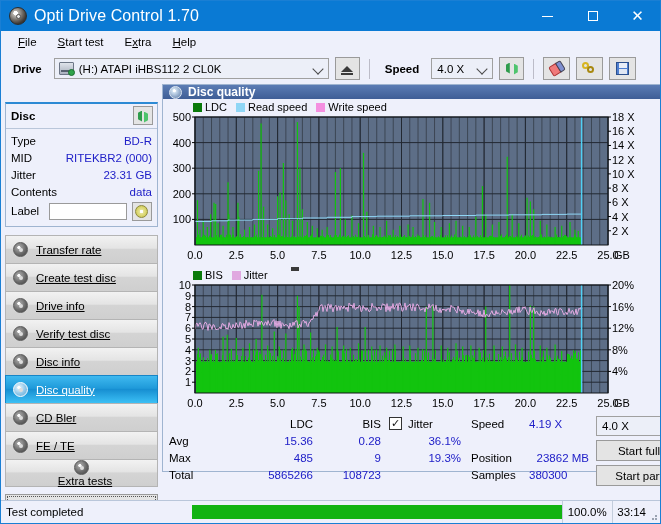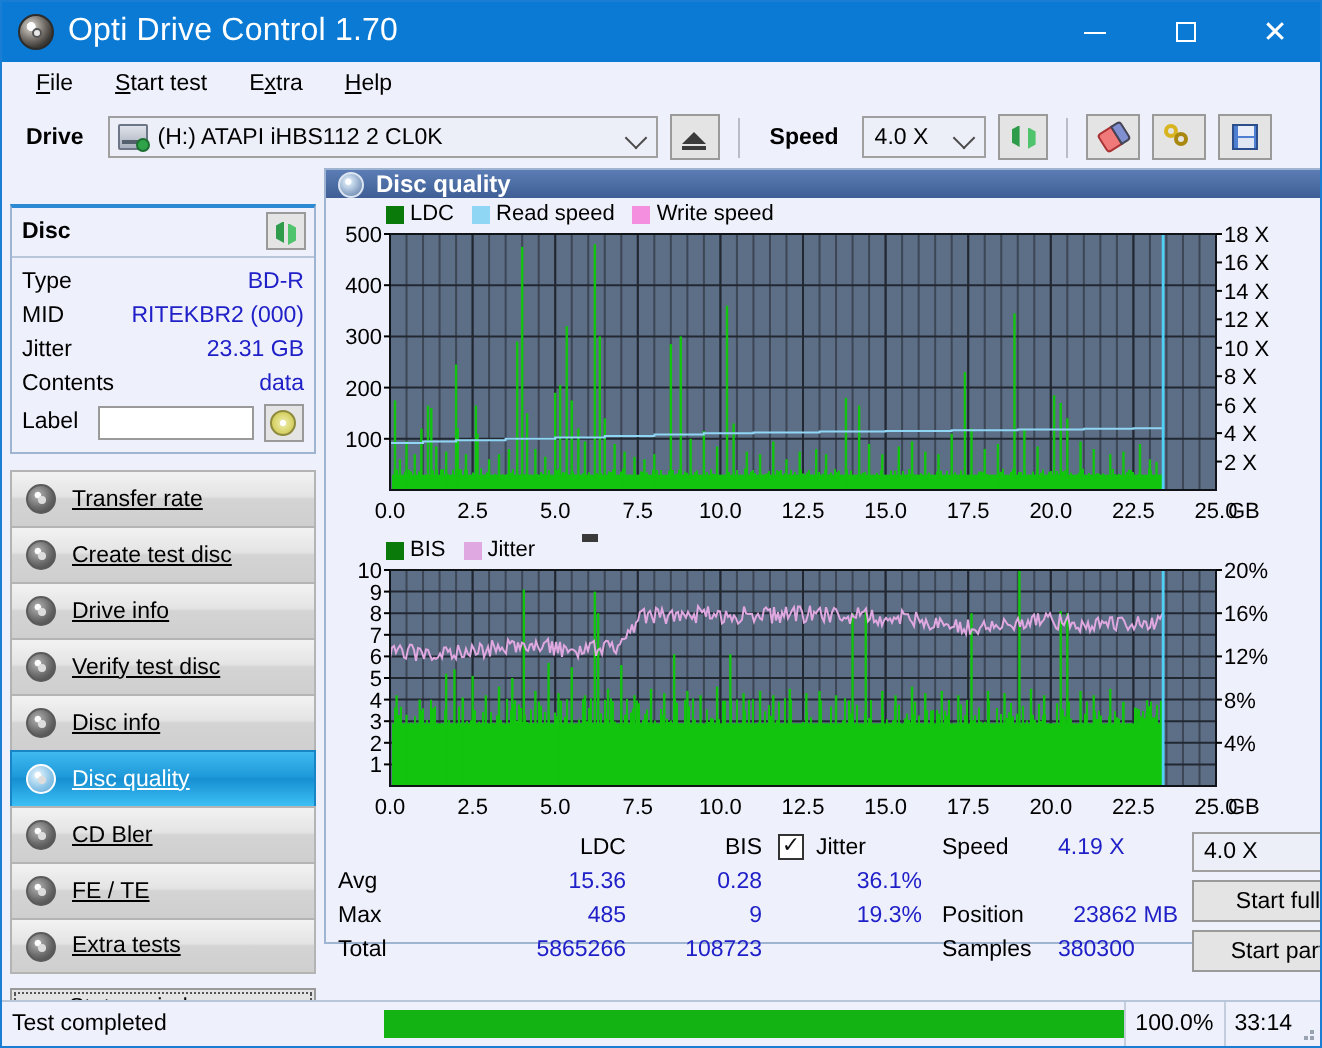--- a/index.html
+++ b/index.html
@@ -100,21 +100,21 @@
   }
   .cd-ico{width:13px;height:13px;border-radius:50%;
     background:radial-gradient(circle at 50% 50%, #fff 0 18%, #e8e59a 22%, #d8d46a 60%, #b9b44e 100%);
     border:1px solid #8e8a3c;box-sizing:border-box;}
   .navlist{margin-top:8px;}
   .nav{
     height:28px;display:flex;align-items:center;padding-left:7px;
     background:linear-gradient(#f2f2f2 0%,#e4e4e4 45%,#d4d4d4 50%,#cfcfcf 100%);
     border:1px solid #b4b4b4;border-bottom:none;box-sizing:border-box;font-size:11.5px;text-decoration:underline;
   }
-  .nav:last-child{border-bottom:1px solid #b4b4b4;}
+  .nav:last-child{border-bottom:1px solid #b4b4b4;flex-direction:column;}
   .nav.active{
     background:linear-gradient(#3fb9ef 0%,#1f9ada 45%,#178fd2 50%,#3cc0f5 100%);
     color:#fff;border-color:#1785c6;
   }
   .nav-ico{width:15px;height:15px;margin-right:8px;border-radius:50%;flex:0 0 auto;
     background:radial-gradient(circle at 38% 35%, #fbfbfb 0 12%, #9e9e9e 16%, #6a6a6a 55%, #404040 100%);
     border:1px solid #5a5a5a;box-sizing:border-box;position:relative;}
   .nav-ico:after{content:"";position:absolute;left:5px;top:5px;width:4px;height:4px;border-radius:50%;background:#ddd;}
   .nav.active .nav-ico{background:radial-gradient(circle at 38% 35%, #ffffff 0 12%, #cfe9f8 16%, #8fc6e8 55%, #5aa8d8 100%);border-color:#fff;}
   .statuswin{

